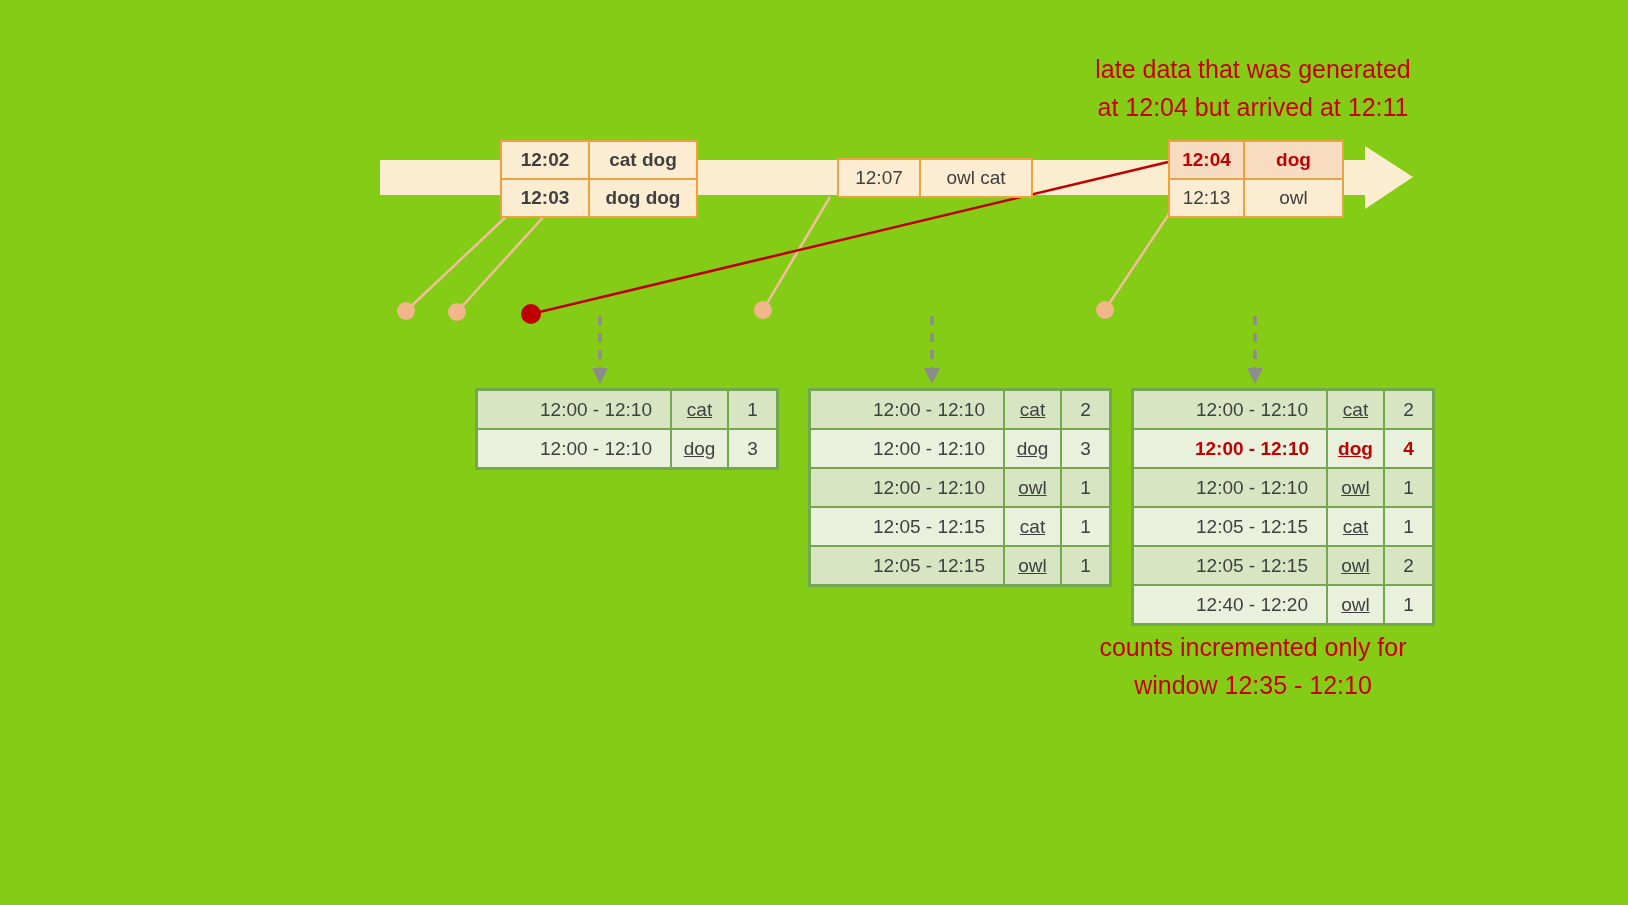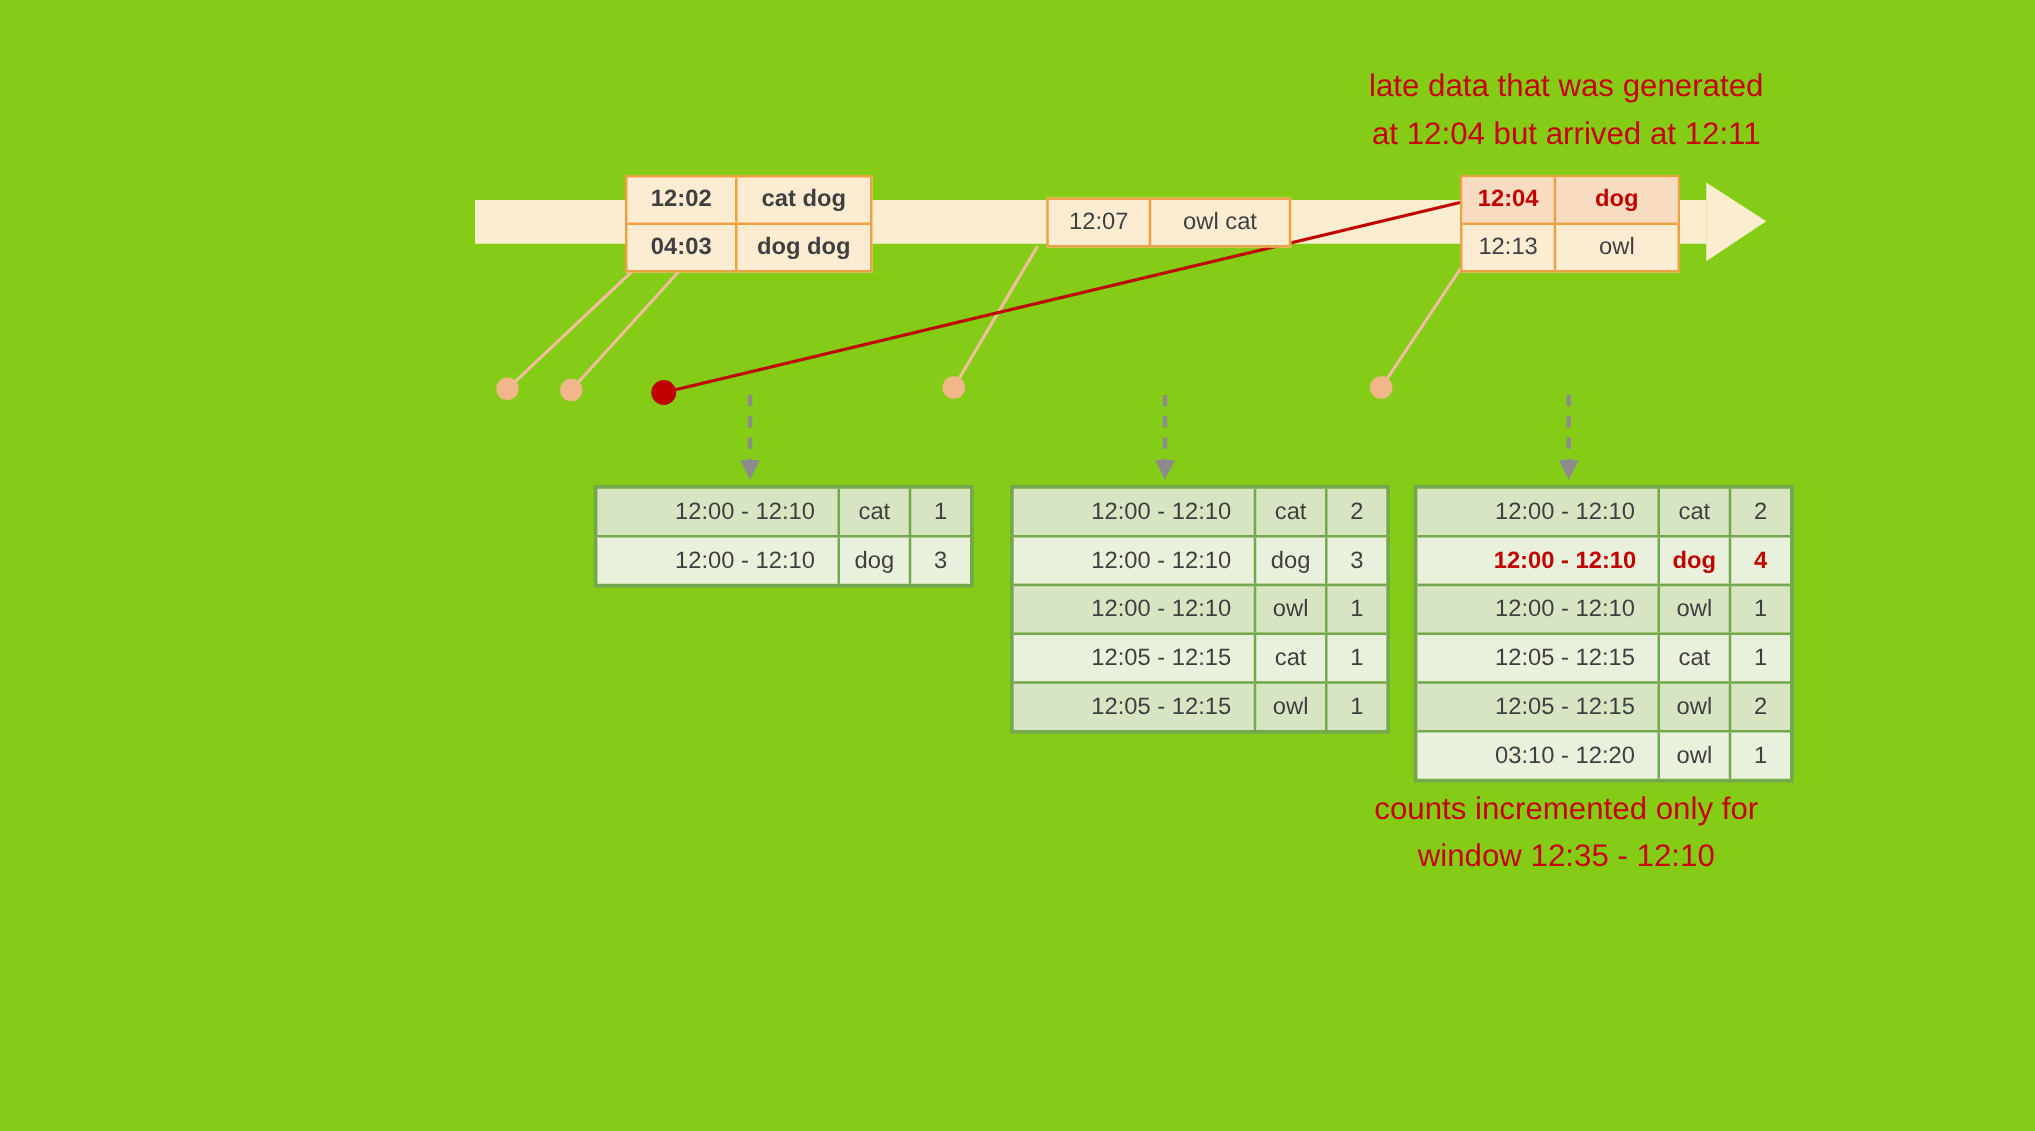--- a/index.html
+++ b/index.html
@@ -32,21 +32,21 @@
   
   .result-table { position:absolute; border:3px solid #74a84e; }
   .trow { display:flex; border-top:2.5px solid #74a84e; background:#e9f1dd; }
   .trow:first-child { border-top:none; }
   .trow:nth-child(odd) { background:#d7e5c3; }
   .tcell {
     height:37px; display:flex; align-items:center; justify-content:center;
     font-size:19px; color:#3f3f3f; border-left:2.5px solid #74a84e;
   }
   .tcell:first-child { border-left:none; }
-  .win { width:148px;margin-left:44px; } .word { width:55px; } .cnt { width:47px; }
+  .win { width:148px;margin-left:44px; } .word { width:55px;text-decoration:underline; } .cnt { width:47px; }
   .red-row .tcell { color:#c00000; font-weight:700; }
 </style>
 </head>
 <body>
 
 <div class="canvas">
 
   <svg class="overlay" viewBox="0 0 1628 905">
 
     <g>
@@ -85,21 +85,21 @@
     <div>late data that was generated</div>
     <div>at 12:04 but arrived at 12:11</div>
   </div>
 
   <div class="event-box" style="left:500px; top:140px;font-weight:bold;">
     <div class="event-row">
       <div class="event-cell" style="width:86px">12:02</div>
       <div class="event-cell" style="width:106px">cat dog</div>
     </div>
     <div class="event-row">
-      <div class="event-cell" style="width:86px">04:03</div>
+      <div class="event-cell" style="width:86px">12:03</div>
       <div class="event-cell" style="width:106px">dog dog</div>
     </div>
   </div>
 
   <div class="event-box" style="left:837px; top:158px;">
     <div class="event-row">
       <div class="event-cell" style="width:80px">12:07</div>
       <div class="event-cell" style="width:110px">owl cat</div>
     </div>
   </div>
@@ -176,21 +176,21 @@
       <div class="tcell win">12:05 - 12:15</div>
       <div class="tcell word">cat</div>
       <div class="tcell cnt">1</div>
     </div>
     <div class="trow">
       <div class="tcell win">12:05 - 12:15</div>
       <div class="tcell word">owl</div>
       <div class="tcell cnt">2</div>
     </div>
     <div class="trow">
-      <div class="tcell win">03:10 - 12:20</div>
+      <div class="tcell win">12:40 - 12:20</div>
       <div class="tcell word">owl</div>
       <div class="tcell cnt">1</div>
     </div>
   </div>
 
   <div class="note note-bottom">
     <div>counts incremented only for</div>
     <div>window 12:35 - 12:10</div>
   </div>
 

